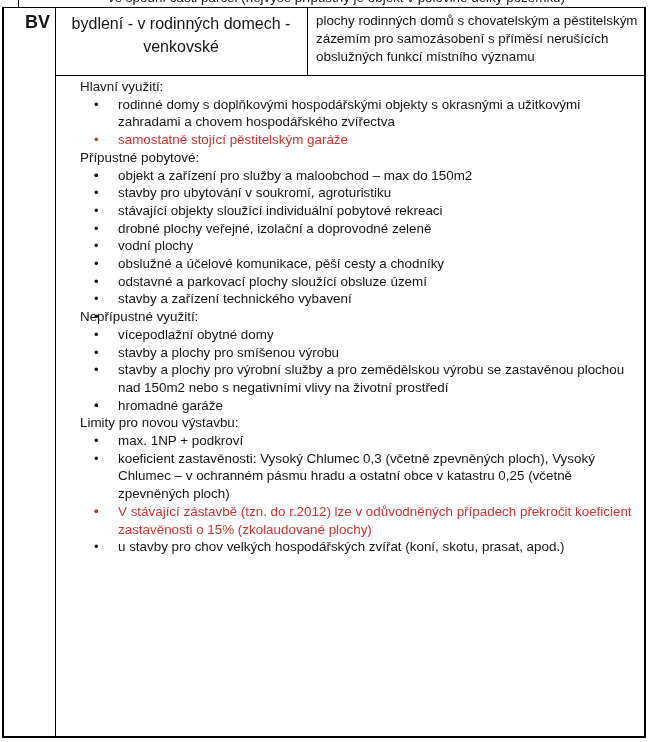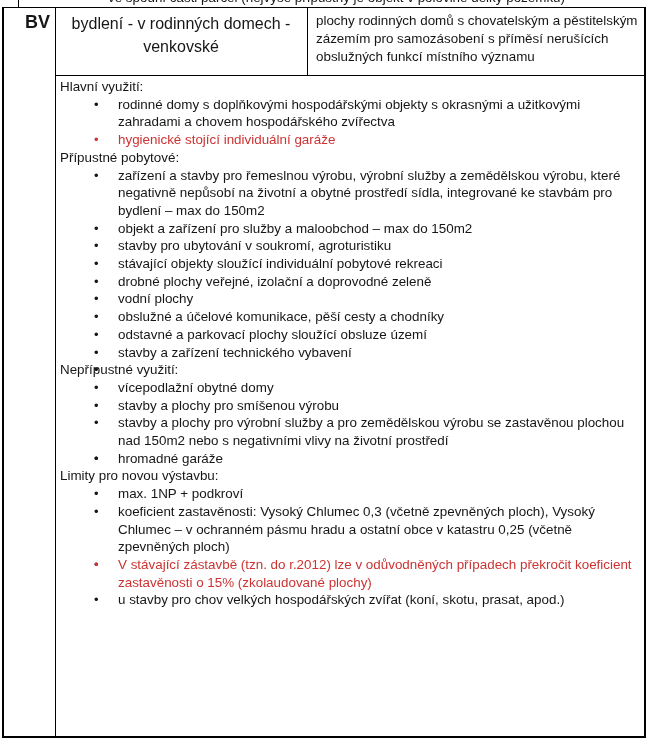--- a/index.html
+++ b/index.html
@@ -41,21 +41,21 @@
     font-size:13.4px; line-height:18px;
   }
 
   .content-cell {
     position:absolute; left:56px; top:70px; width:582px;
     font-size:13.4px; line-height:17.7px;
   }
   .line { white-space:normal; }
   .line.bullet { position:relative; padding-left:58px; }
   .line.bullet .dot { position:absolute; left:34px; top:0; font-size:13px; }
-  .line.header, .line.flush { padding-left:0; }
+  .line.header, .line.flush { padding-left:0;margin-left:20px; }
   .red { color:#cc3333; }
 </style>
 </head>
 <body>
 
 <div class="partial-row">
   <span class="ptick"></span>
   <span class="ptext">ve spodní části parcel (nejvýše přípustný je objekt v polovině délky pozemku)</span>
 </div>
 
@@ -64,23 +64,23 @@
   <div class="v-col2"></div>
   <div class="h-row1"></div>
 
   <div class="code-cell">BV</div>
   <div class="name-cell">bydlení - v rodinných domech - venkovské</div>
   <div class="desc-cell">plochy rodinných domů s chovatelským a pěstitelským zázemím pro samozásobení s příměsí nerušících obslužných funkcí místního významu</div>
 
   <div class="content-cell">
       <div class="line header">Hlavní využití:</div>
       <div class="line bullet"><span class="dot">•</span><span>rodinné domy s doplňkovými hospodářskými objekty s okrasnými a užitkovými zahradami a chovem hospodářského zvířectva</span></div>
-      <div class="line bullet red"><span class="dot">•</span><span>hygienické stojící individuální garáže</span></div>
+      <div class="line bullet red"><span class="dot">•</span><span>samostatně stojící pěstitelským garáže</span></div>
       <div class="line header">Přípustné pobytové:</div>
-      <div class="line bullet"><span class="dot">•</span><span>zařízení a stavby pro řemeslnou výrobu, výrobní služby a zemědělskou výrobu, které negativně nepůsobí na životní a obytné prostředí sídla, integrované ke stavbám pro bydlení – max do 150m2</span></div>
+      <div class="line bullet"><span class="dot">•</span></div>
       <div class="line bullet"><span class="dot">•</span><span>objekt a zařízení pro služby a maloobchod – max do 150m2</span></div>
       <div class="line bullet"><span class="dot">•</span><span>stavby pro ubytování v soukromí, agroturistiku</span></div>
       <div class="line bullet"><span class="dot">•</span><span>stávající objekty sloužící individuální pobytové rekreaci</span></div>
       <div class="line bullet"><span class="dot">•</span><span>drobné plochy veřejné, izolační a doprovodné zeleně</span></div>
       <div class="line bullet"><span class="dot">•</span><span>vodní plochy</span></div>
       <div class="line bullet"><span class="dot">•</span><span>obslužné a účelové komunikace, pěší cesty a chodníky</span></div>
       <div class="line bullet"><span class="dot">•</span><span>odstavné a parkovací plochy sloužící obsluze území</span></div>
       <div class="line bullet"><span class="dot">•</span><span>stavby a zařízení technického vybavení</span></div>
       <div class="line bullet"><span class="dot">•</span></div>
       <div class="line header">Nepřípustné využití:</div>

